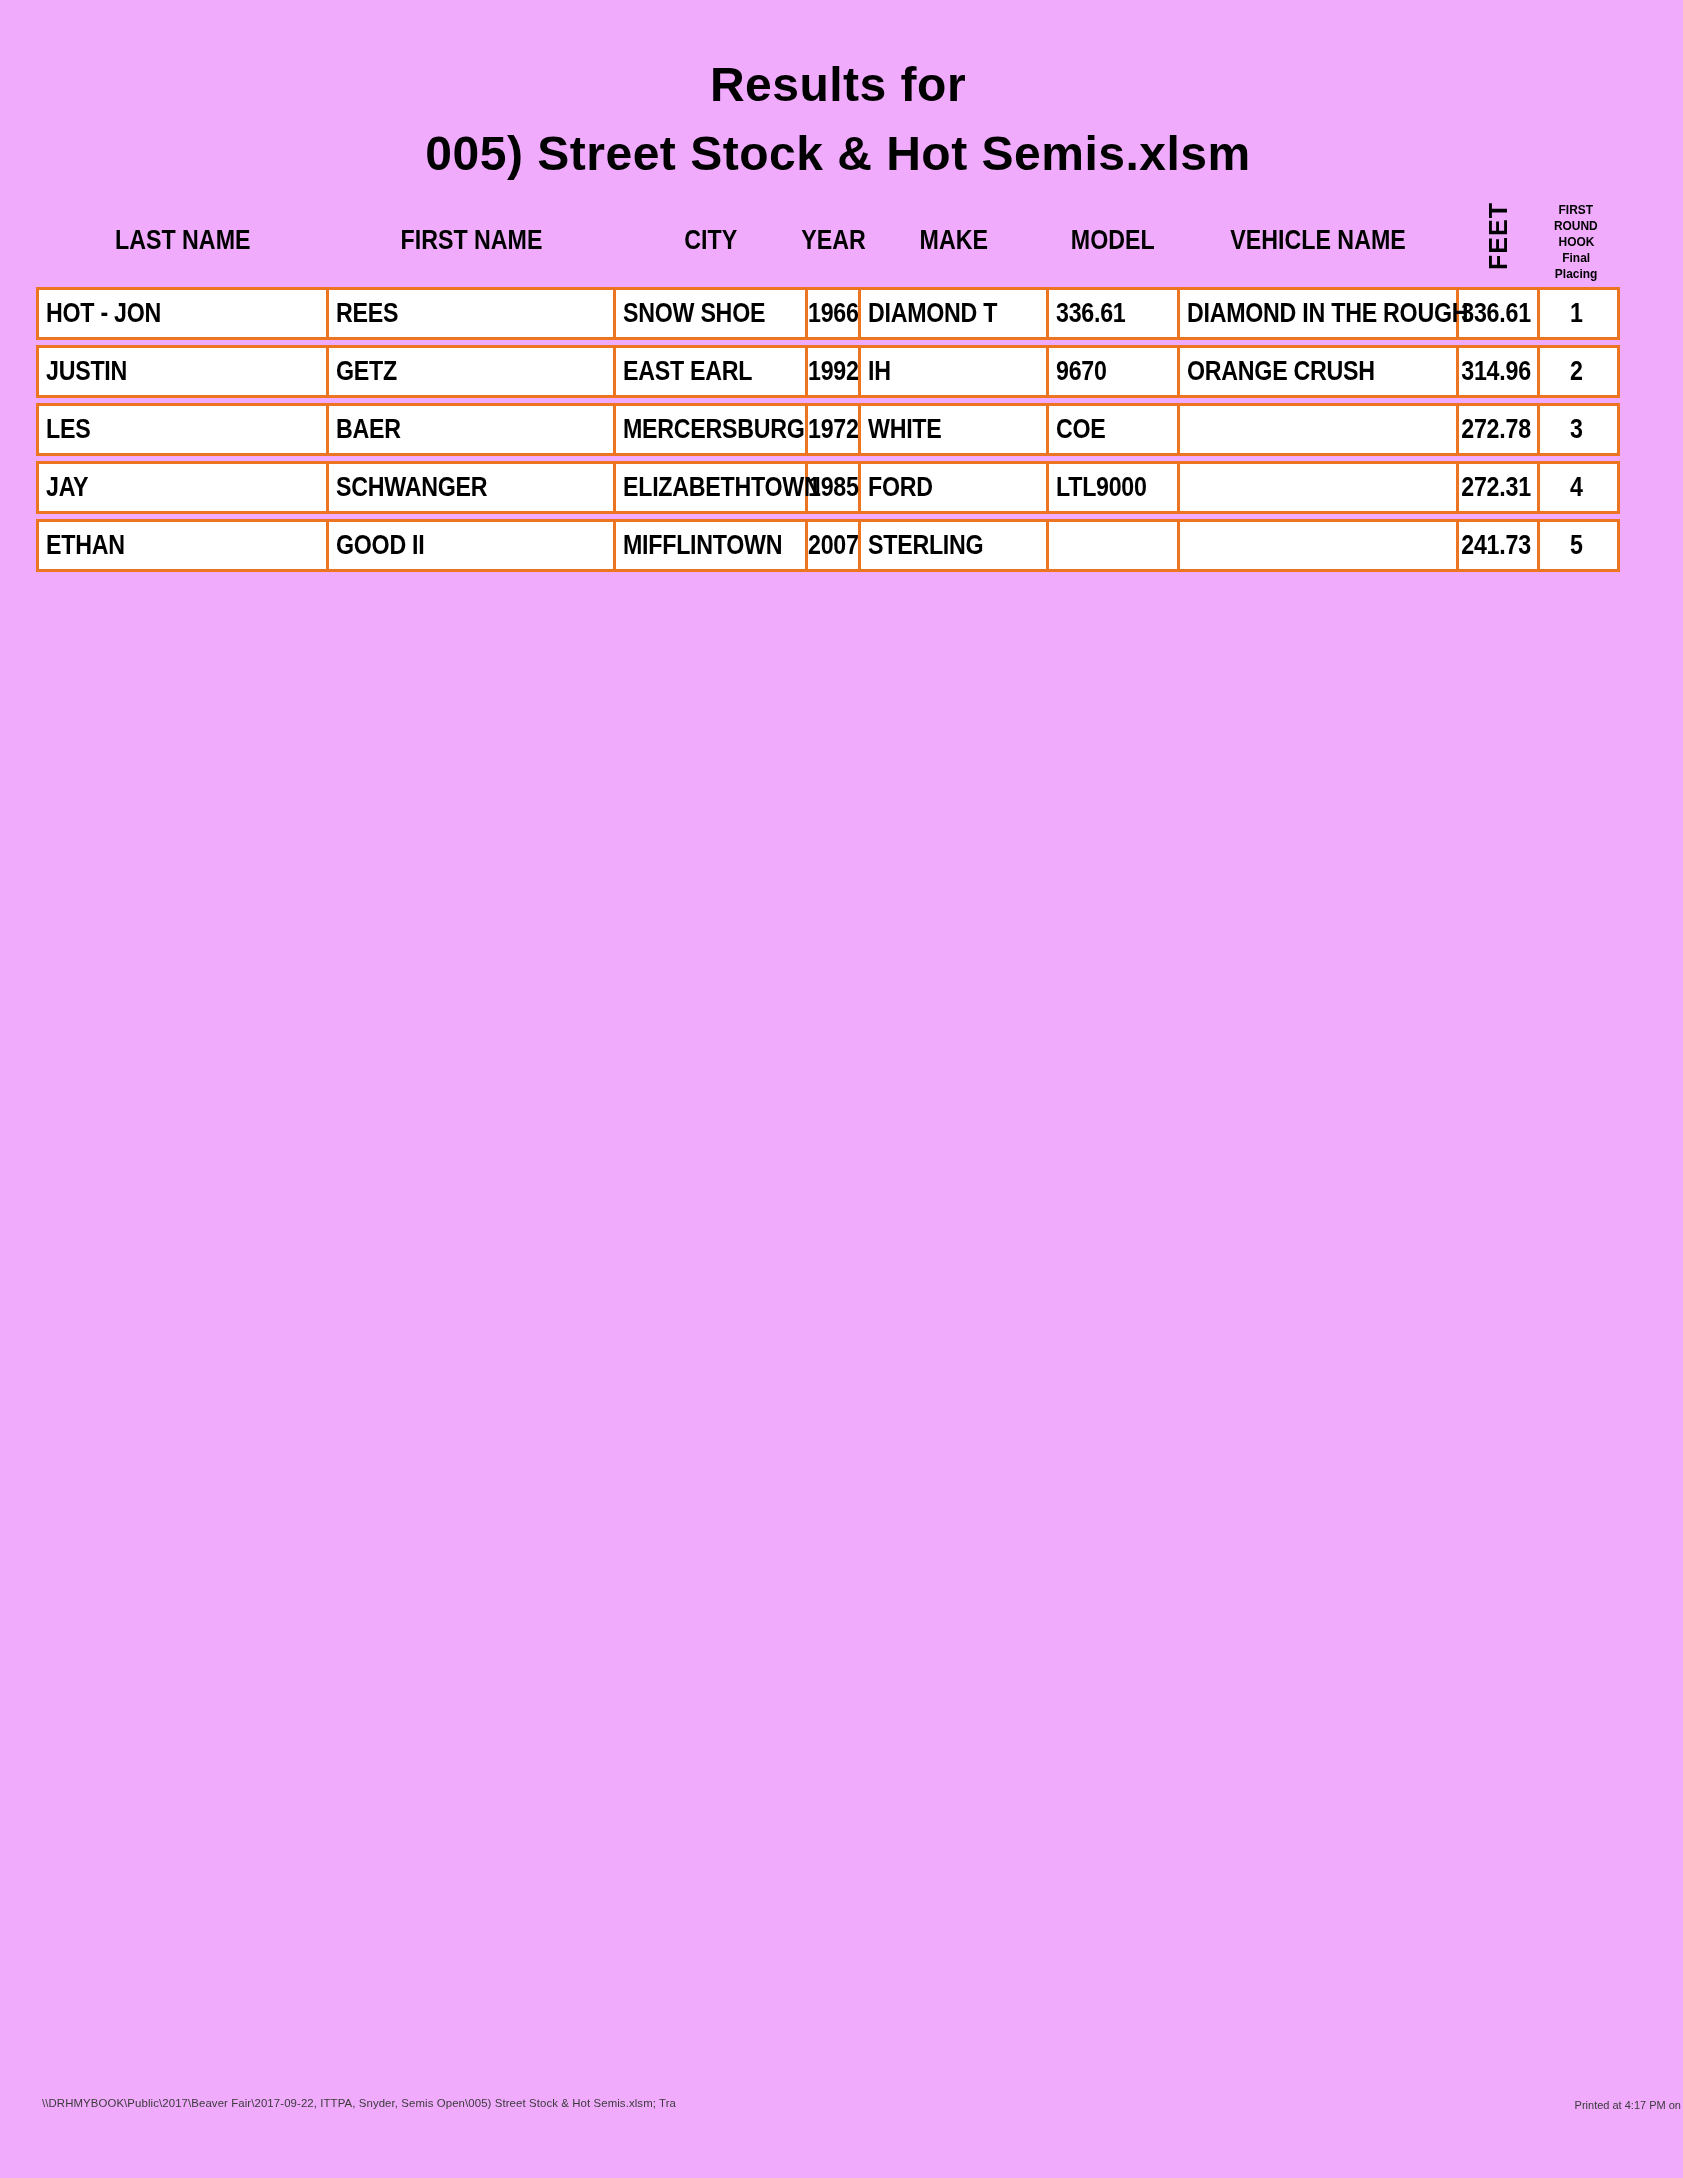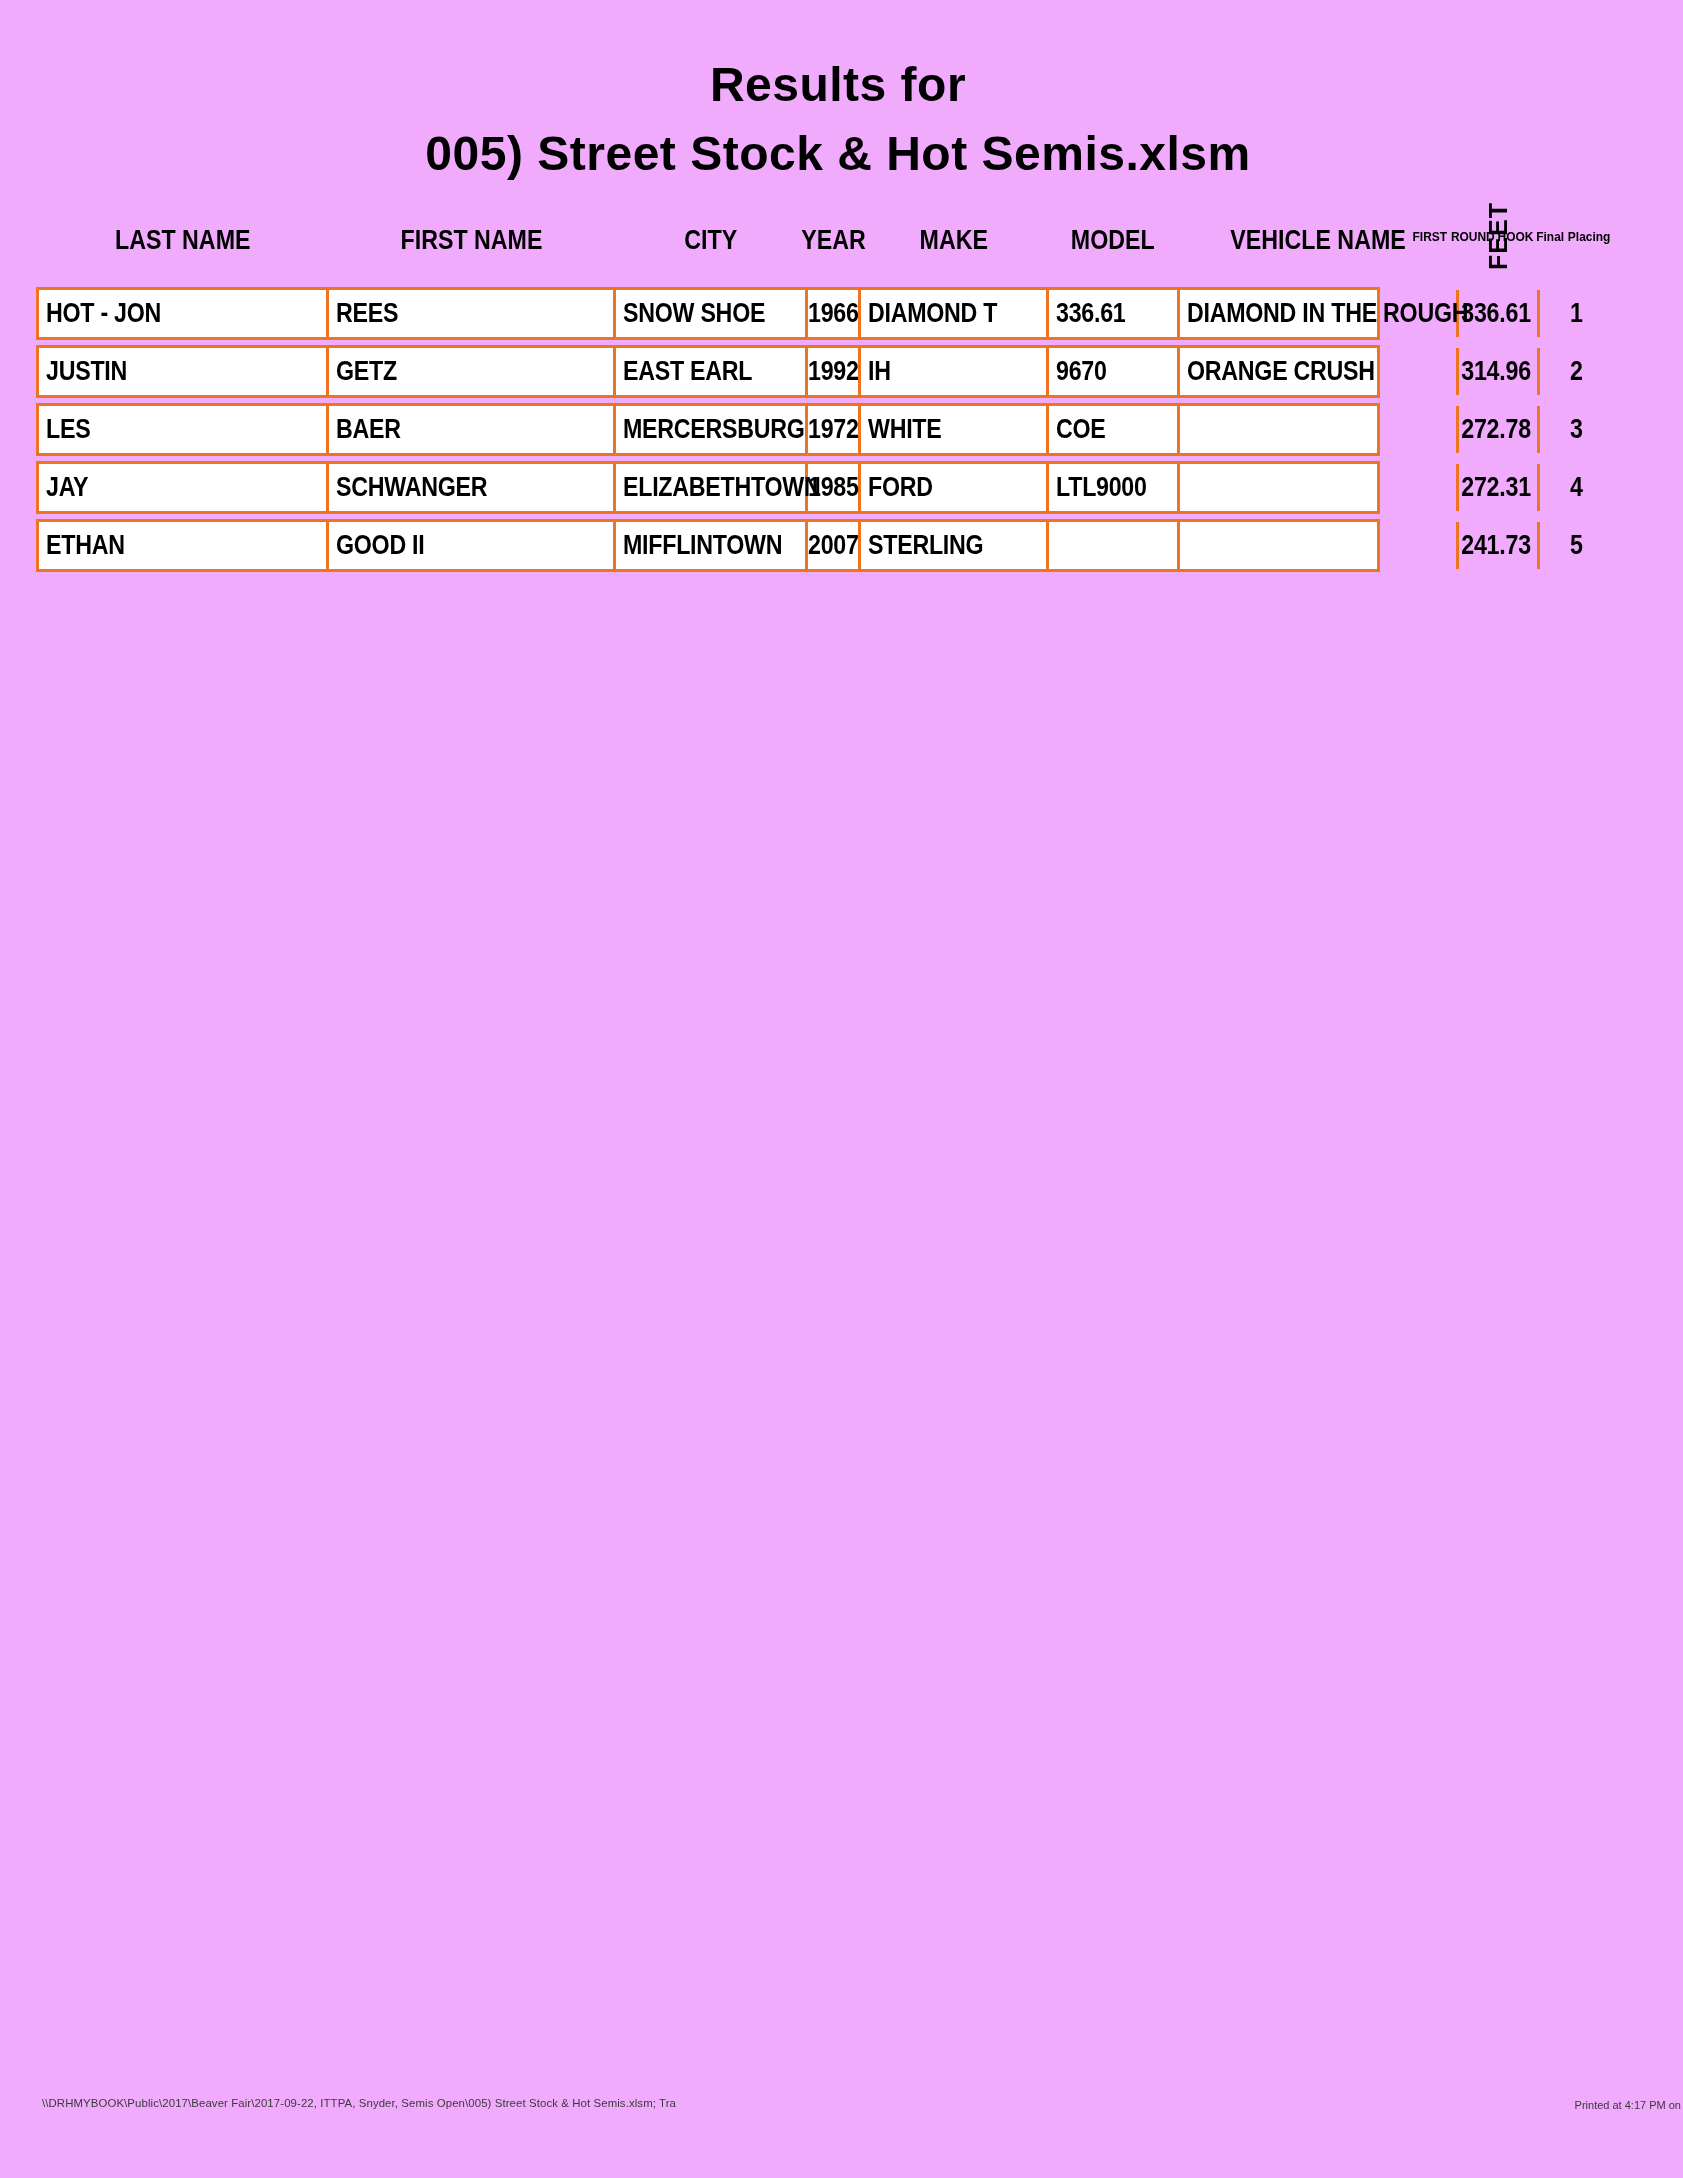--- a/index.html
+++ b/index.html
@@ -35,28 +35,28 @@
     display:inline-block; font-size:27px; font-weight:bold; white-space:nowrap;
     transform:scaleX(0.86); transform-origin:50% 100%;
   }
   
   .hcell.feet-h { padding-bottom:14px; }
   .vlabel {
     writing-mode:vertical-rl; transform:rotate(180deg);
     font-size:25px; font-weight:bold; letter-spacing:1px; line-height:1;
   }
   
-  .hcell.placing-h { flex-direction:row; justify-content:flex-end; align-items:center; padding-bottom:2px; }
+  .hcell.placing-h { flex-direction:column; justify-content:flex-end; align-items:center; padding-bottom:2px; }
   .placing-h .pline {
     font-size:13px; font-weight:bold; line-height:16px; white-space:nowrap;
     transform:scaleX(0.92); transform-origin:50% 50%;
   }
 
   
-  .tbody { position:absolute; left:36px; top:287px; width:1344px; display:flex; flex-direction:column; gap:5px; }
+  .tbody { position:absolute; left:36px; top:287px; width:1584px; display:flex; flex-direction:column; gap:5px; }
   .trow { border:3px solid var(--orange); background:#fff; }
   .trow .cell {
     height:47px; border-left:3px solid var(--orange);
     display:flex; align-items:center; padding:0 5px 0 7px; overflow:visible;
   }
   .trow .cell:first-child { border-left:none; }
   .ctext {
     display:inline-block; font-size:27px; font-weight:bold; white-space:nowrap;
     transform:scaleX(0.86); transform-origin:0 50%; letter-spacing:-0.3px;
   }

